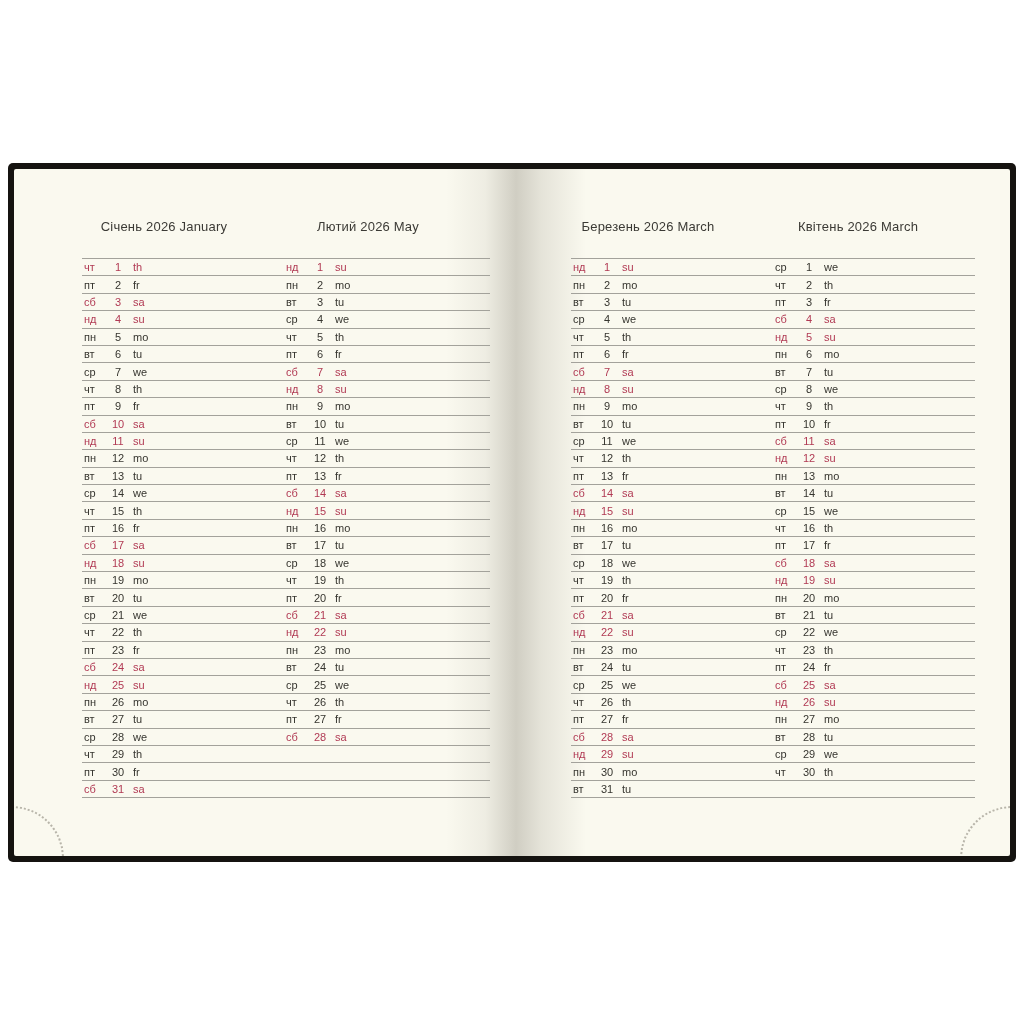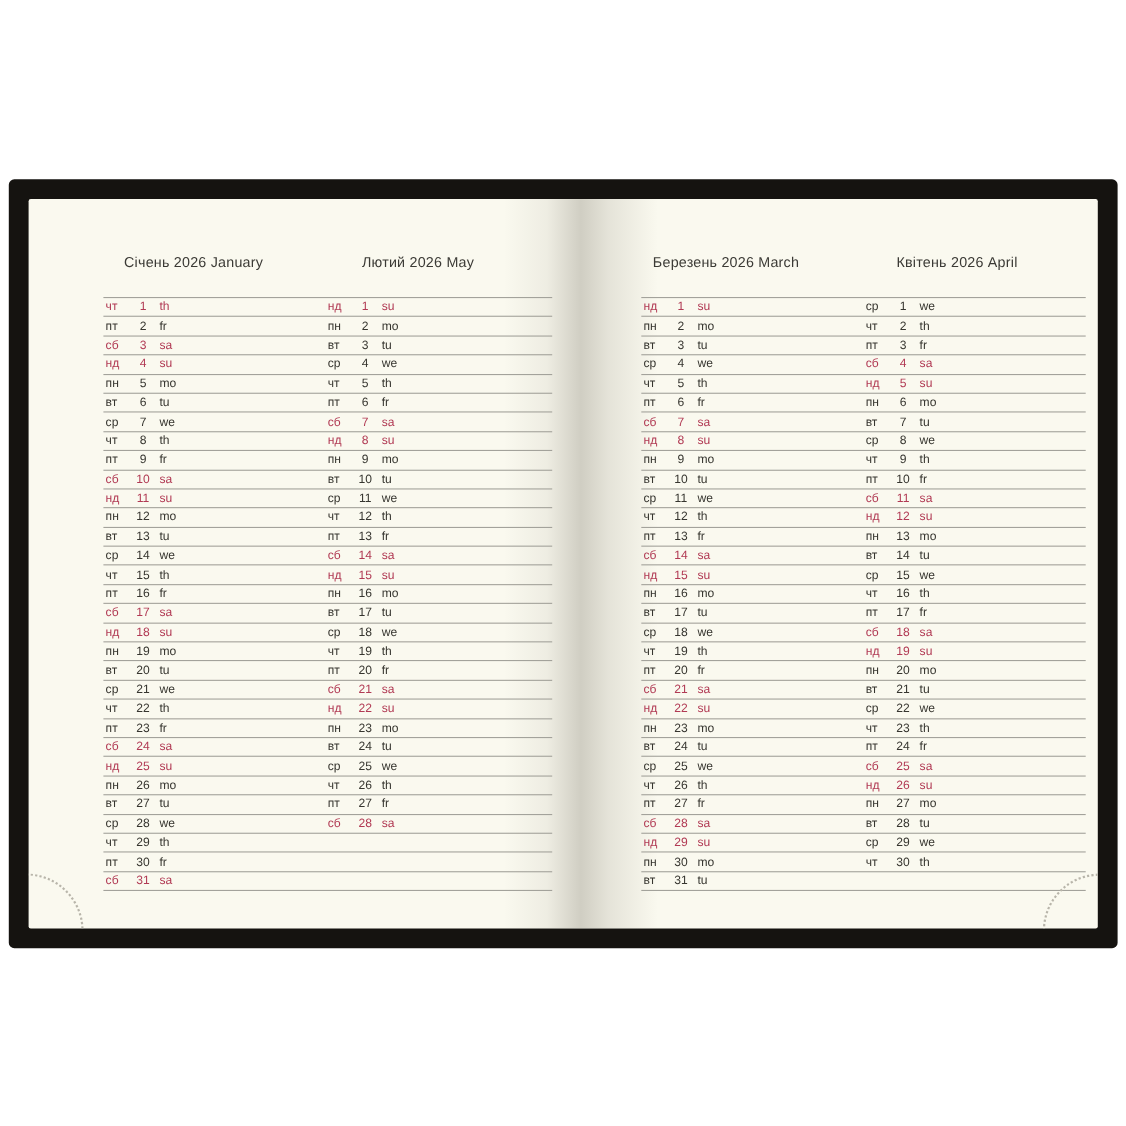--- a/index.html
+++ b/index.html
@@ -3,21 +3,21 @@
 <meta charset="utf-8">
 <style>
   html,body{margin:0;padding:0;}
   body{
     width:1024px;height:1024px;background:#ffffff;position:relative;
     font-family:"Liberation Sans", sans-serif;
     -webkit-font-smoothing:antialiased;
   }
   .notebook{
     position:absolute;left:8px;top:163px;width:1008px;height:699px;
-    background:var(--cover,#151310);border-radius:5px;padding:18px;box-sizing:border-box;
+    background:var(--cover,#151310);border-radius:5px;padding:6px;box-sizing:border-box;
   }
   .pages{
     position:relative;width:100%;height:100%;
     background:var(--page,#faf9ef);
     border-radius:2px;overflow:hidden;
   }
   .gutter{
     position:absolute;left:432px;top:0;width:140px;height:100%;pointer-events:none;
     background:linear-gradient(90deg,
       rgba(99,94,80,0) 0%,
@@ -65,21 +65,21 @@
 
     <div class="gutter"></div>
 
     <div class="titles lp">
       <div class="title">Січень 2026 January</div>
       <div class="title">Лютий 2026 May</div>
     </div>
 
     <div class="titles rp">
       <div class="title">Березень 2026 March</div>
-      <div class="title">Квітень 2026 April</div>
+      <div class="title">Квітень 2026 March</div>
     </div>
 
     <div class="grid lp">
         <div class="row">
           <div class="cell red">
             <span class="u">чт</span>
             <span class="d">1</span>
             <span class="e">th</span>
           </div>
           <div class="cell red">

